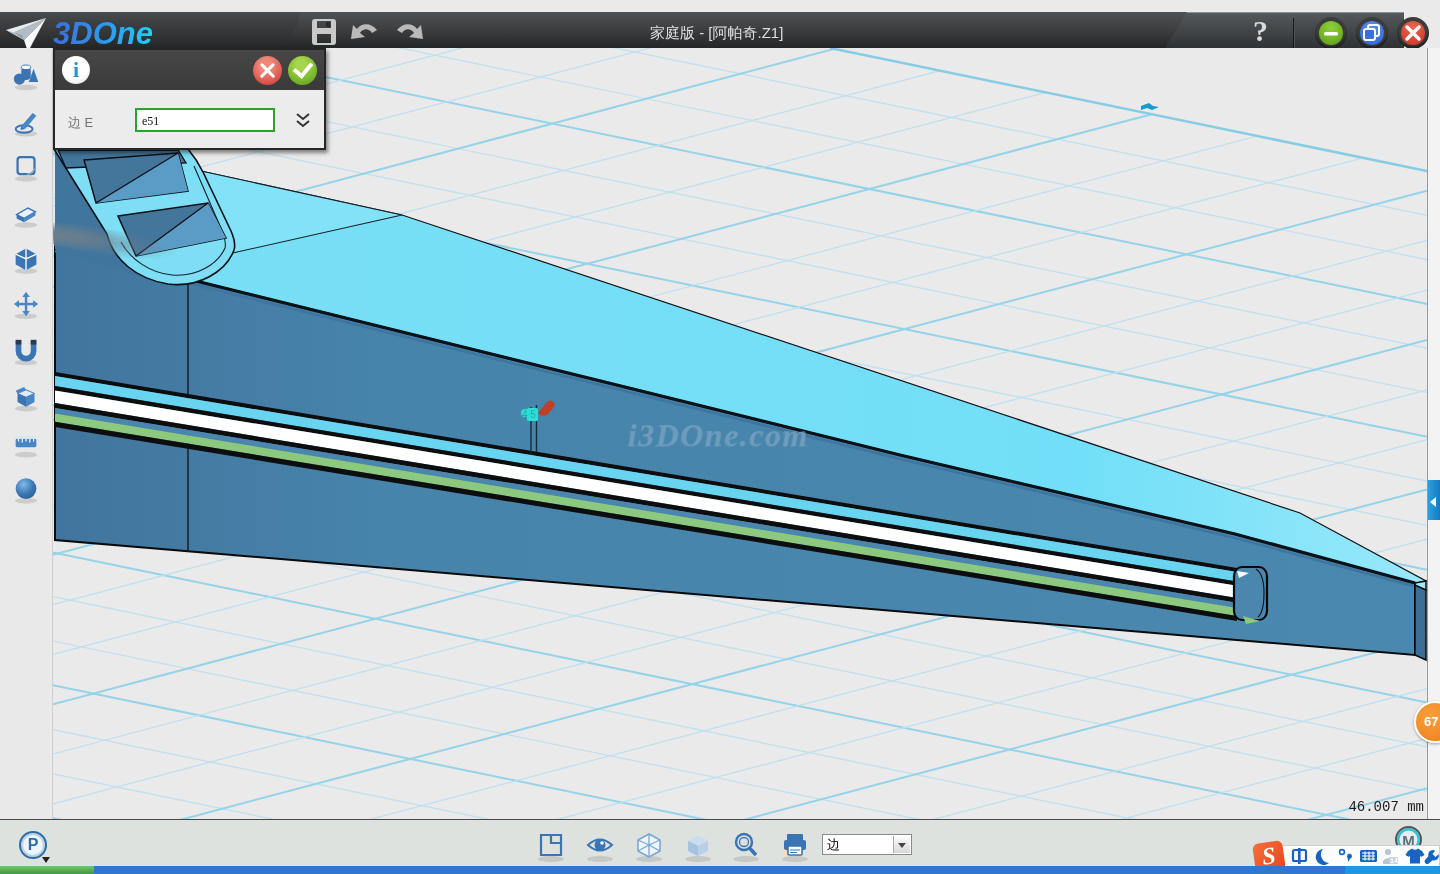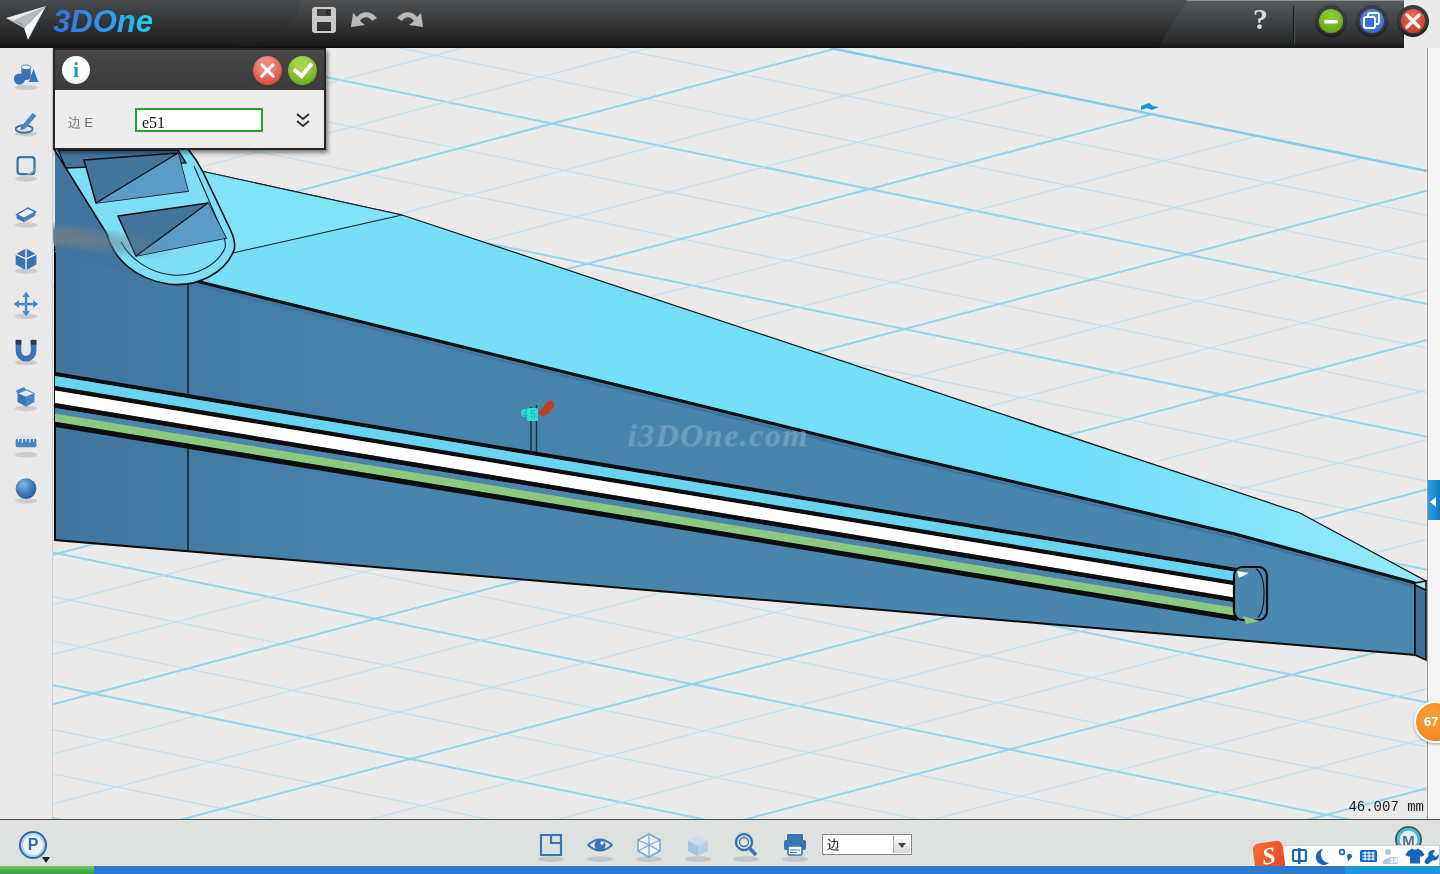--- a/index.html
+++ b/index.html
@@ -1,18 +1,18 @@
 <!DOCTYPE html>
 <html><head><meta charset="utf-8">
 <style>
 * { margin:0; padding:0; box-sizing:border-box; }
 html,body { width:1440px; height:874px; overflow:hidden; font-family:"Liberation Sans",sans-serif; background:#e9eae9; }
 #root { position:relative; width:1440px; height:874px; }
 
-#titlebar { position:absolute; left:0; top:0; width:1404px; height:48px;
+#titlebar { position:absolute; left:0; top:12px; width:1404px; height:48px;
   background:linear-gradient(#4f5254 0%, #3a3c3e 40%, #232425 78%, #161616 96%, #0c0c0c 100%); }
 #logozone { position:absolute; left:0; top:0; width:300px; height:48px;
   background:linear-gradient(#484b4d 0%, #333537 45%, #202122 85%, #121212 100%); border-bottom-right-radius:70px 48px; }
 #rightzone { position:absolute; right:0; top:0; width:300px; height:48px;
   background:linear-gradient(#54595c 0%, #3e4245 45%, #292b2d 85%, #161718 100%);
   clip-path:polygon(83px 0, 300px 0, 300px 48px, 54px 48px); border-top:1px solid #87939a; }
 #tbsep { position:absolute; left:1293px; top:6px; width:1px; height:38px; background:#191919; box-shadow:1px 0 0 #4a4f52; }
 #plane { position:absolute; left:6px; top:6px; }
 #logotext { position:absolute; left:53px; top:4px; font-size:31px; font-weight:bold; font-style:italic;
   letter-spacing:0px; background:linear-gradient(90deg,#3f6cd8,#2b9cf0 55%,#1fd2fb);
@@ -47,22 +47,22 @@
   font-family:"Liberation Serif",serif; font-weight:bold; font-size:22px; line-height:28px; }
 #dlgx { position:absolute; right:42px; top:6px; width:29px; height:29px; border-radius:50%;
   background:radial-gradient(circle at 45% 32%, #f0887a 25%, #d9534a 70%, #c03c33); }
 #dlgx:before, #dlgx:after { content:""; position:absolute; left:5px; top:13px; width:19px; height:3.4px; background:#fff; border-radius:2px; }
 #dlgx:before { transform:rotate(45deg); } #dlgx:after { transform:rotate(-45deg); }
 #dlgok { position:absolute; right:7px; top:6px; width:29px; height:29px; border-radius:50%;
   background:radial-gradient(circle at 45% 30%, #a6d44e 20%, #76b629 65%, #5c9a14); }
 #dlgok:after { content:""; position:absolute; left:6px; top:6px; width:14px; height:8px;
   border-left:4px solid #fff; border-bottom:4px solid #fff; transform:rotate(-50deg); }
 #dlglabel { position:absolute; left:13px; top:64px; font-size:13px; color:#737373; }
-#dlginput { position:absolute; left:80px; top:58px; width:128px; height:24px; background:#fff; border:2px solid #2aa32a;
-  font-size:16px; font-family:"Liberation Serif",serif; padding:4px 0 0 5px; color:#111; }
+#dlginput { position:absolute; left:80px; top:58px; width:140px; height:24px; background:#fff; border:2px solid #2aa32a;
+  font-size:12px; font-family:"Liberation Serif",serif; padding:4px 0 0 5px; color:#111; }
 #dlgchev { position:absolute; left:240px; top:62px; }
 
 #bottombar { position:absolute; left:0; top:819px; width:1440px; height:47px; background:#dee2df; border-top:1px solid #4a4a4a; }
 #pbadge { position:absolute; left:19px; top:831px; width:28px; height:28px; border-radius:50%; border:2.6px solid #2e6da4;
   background:#eef4fa; color:#2e6da4; font-weight:bold; font-size:16px; text-align:center; line-height:23px; box-shadow:inset 0 0 0 2px #b9d2e8; }
 #pbadge:after { content:""; position:absolute; left:21px; top:24px; border:4.5px solid transparent; border-top:6px solid #222; }
 #combo { position:absolute; left:822px; top:14px; width:90px; height:21px; background:#fff; border:1px solid #8a8a8a; font-size:13px; padding:1px 0 0 4px; }
 #combobtn { position:absolute; right:1px; top:1px; width:17px; height:17px; background:linear-gradient(#fdfdfd,#d8d8d8); border-left:1px solid #aaa; }
 #combobtn:after { content:""; position:absolute; left:4px; top:7px; border:4.5px solid transparent; border-top:5px solid #444; }
 #sogou { position:absolute; left:1256px; top:845px; width:184px; height:23px; background:#fdfdfd; border:1px solid #d0d0d0; }
@@ -89,20 +89,21 @@
   </svg>
   <div id="logotext">3DOne</div>
   <svg id="tbicons" width="140" height="36" viewBox="0 0 140 36">
     <g fill="#c9c9c9">
       <path d="M10,1 h18 q3,0 3,3 v20 q0,3 -3,3 h-18 q-3,0 -3,-3 v-20 q0,-3 3,-3 z M12,3 v7 h14 v-7 z M12,16 h14 v9 h-14 z" fill-rule="evenodd"></path>
       <rect x="21" y="4" width="4" height="5" fill="#2a2a2a"></rect>
     </g>
     <path d="M72,12 C66,4 56,5 52,11 L48,7 L46,21 L60,19 L55,15 C58,10 64,10 67,15 Z" fill="#b9b9b9"></path>
     <path d="M92,12 C98,4 108,5 112,11 L116,7 L118,21 L104,19 L109,15 C106,10 100,10 97,15 Z" fill="#b9b9b9"></path>
   </svg>
+  <div id="apptitle">家庭版 - [阿帕奇.Z1]</div>
   <div id="help">?</div>
   <div class="winbtn" id="btnmin" style="left:1315px">
         <div></div>
         <svg width="32" height="32" style="position:absolute;left:0;top:0">
           <rect x="9" y="15" width="14" height="3.5" rx="1.5" fill="#fff"></rect>
         </svg>
       </div>
   <div class="winbtn" id="btnmax" style="left:1356px">
         <div></div>
         <svg width="32" height="32" style="position:absolute;left:0;top:0">

